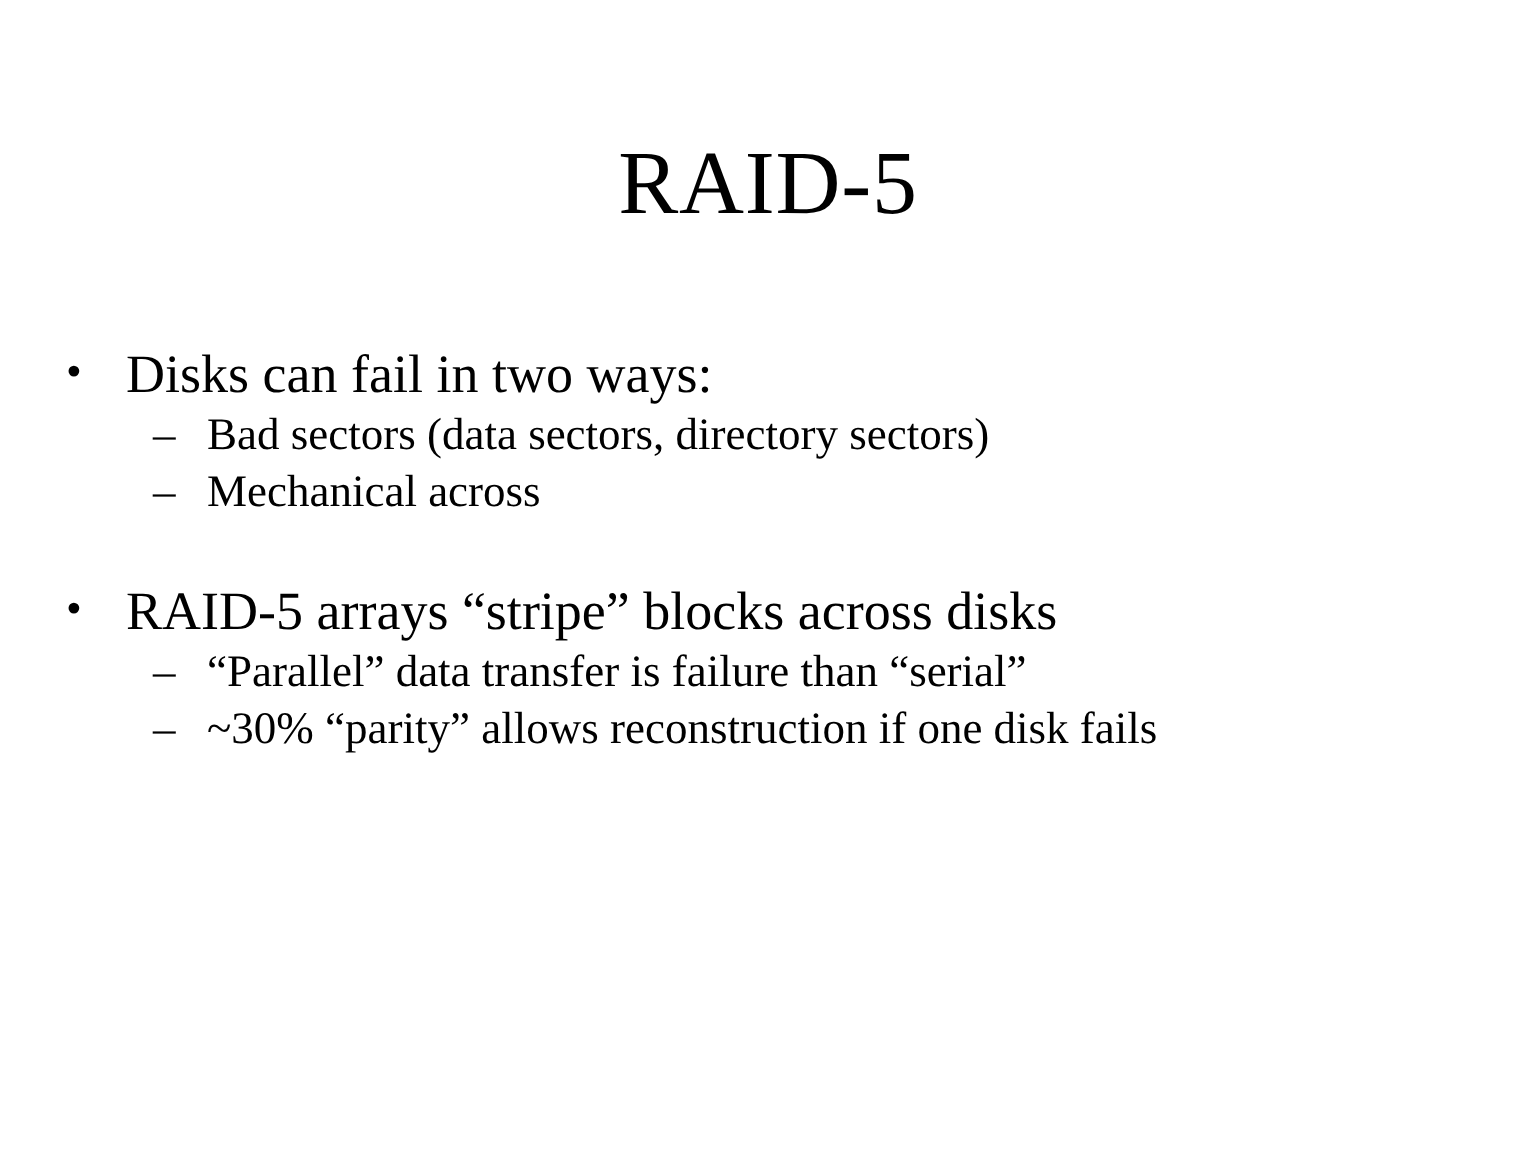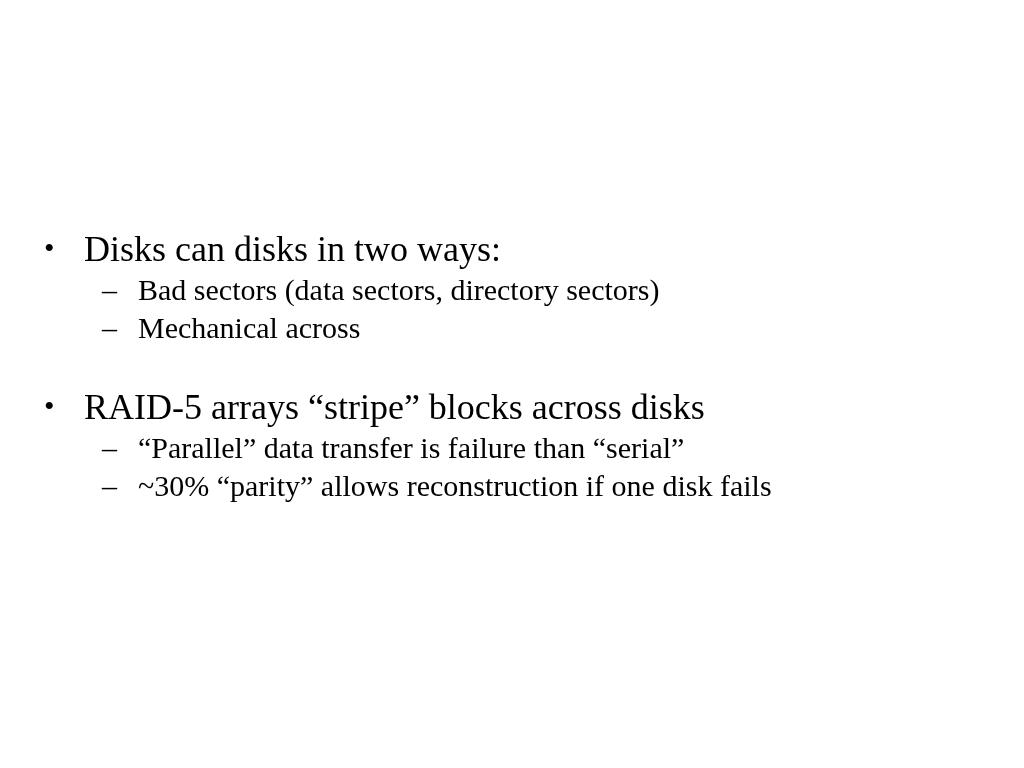--- a/index.html
+++ b/index.html
@@ -73,26 +73,27 @@
   }
   .gap {
     height: 38px;
   }
 </style>
 </head>
 <body>
 
 <div class="slide">
 
+  <div class="slide-title">RAID-5</div>
 
   <div class="body-content">
 
     <div class="lvl1">
       <span class="bullet">•</span>
-      <span class="text">Disks can disks in two ways:</span>
+      <span class="text">Disks can fail in two ways:</span>
     </div>
 
     <div class="lvl2">
       <span class="bullet">–</span>
       <span class="text">Bad sectors (data sectors, directory sectors)</span>
     </div>
 
     <div class="lvl2">
       <span class="bullet">–</span>
       <span class="text">Mechanical across</span>

